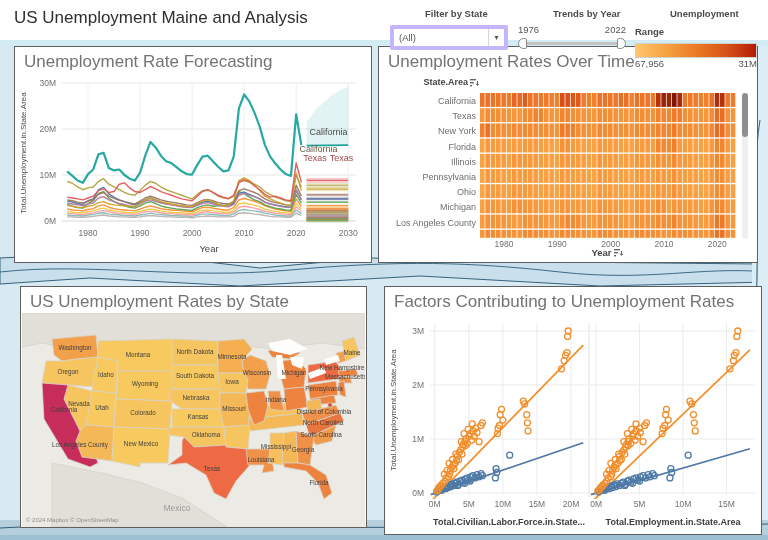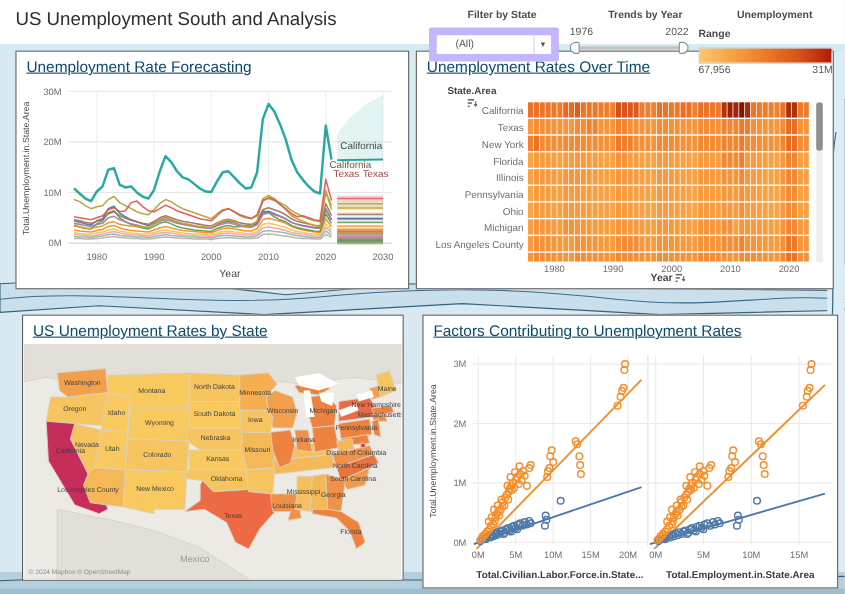--- a/index.html
+++ b/index.html
@@ -4,45 +4,45 @@
 <style>
   html,body{margin:0;padding:0;}
   body{width:768px;height:540px;position:relative;overflow:hidden;
        font-family:"Liberation Sans",sans-serif;background:#d8e9f2;}
   svg text{font-family:"Liberation Sans",sans-serif;}
   #bg{position:absolute;left:0;top:0;z-index:0;}
   #hdr{position:absolute;left:0;top:0;width:768px;height:40px;background:#fff;z-index:5;}
   #hdr-title{position:absolute;left:14px;top:8px;font-size:17px;color:#2e2e2e;}
   .flt-label{font-size:9.5px;font-weight:bold;color:#4b4b4b;padding-left:35px;}
   #flt-state{position:absolute;left:390px;top:3px;width:118px;}
-  .selectbox{margin-top:4px;height:17px;border:7px solid #c4b5fd;background:#fff;
-             display:flex;align-items:center;justify-content:space-between;border-radius:2px;padding-left:12px;}
+  .selectbox{margin-top:4px;height:17px;border:4px solid #c4b5fd;background:#fff;
+             display:flex;align-items:center;justify-content:space-between;border-radius:2px;}
   .selectbox .val{font-size:9.5px;color:#555;padding-left:5px;}
   .selectbox .caret{width:15px;height:100%;border-left:1px solid #d5d5d5;display:flex;
              align-items:center;justify-content:center;font-size:8px;color:#555;}
   #flt-year{position:absolute;left:518px;top:3px;width:108px;}
   .yr-row{display:flex;justify-content:space-between;font-size:9.5px;color:#555;margin-top:3px;}
   .slider{position:relative;height:12px;margin-top:2px;}
   .slider .track{position:absolute;left:4px;right:4px;top:5px;height:3px;background:#c4c4c4;border-radius:2px;}
   .handle{position:absolute;top:1px;width:9px;height:11px;background:#fdfdfd;border:1.4px solid #8a8a8a;box-sizing:border-box;}
   .handle.l{left:0;border-radius:6px 2px 2px 6px;}
   .handle.r{right:0;border-radius:2px 6px 6px 2px;}
   #legend{position:absolute;left:635px;top:3px;width:122px;}
   #legend .bar{height:13px;margin-top:4px;border:1px solid #cfcfcf;
       background:linear-gradient(90deg,#ffc56d,#f6a242,#ec7a24,#d6541a,#b31b04);}
   #legend .mm{display:flex;justify-content:space-between;font-size:9.5px;color:#555;margin-top:0;}
   .panel{position:absolute;background:#fff;border:1px solid #5e5e5e;box-sizing:border-box;z-index:4;}
-  .ptitle{position:absolute;left:9px;top:5px;font-size:14px;color:#0c4a6e;white-space:nowrap;text-decoration:underline;}
+  .ptitle{position:absolute;left:9px;top:5px;font-size:17px;color:#737373;white-space:nowrap;}
   #p-forecast{left:14px;top:46px;width:358px;height:217px;}
   #p-heatmap{left:378px;top:46px;width:380px;height:217px;}
   #p-map{left:20px;top:286px;width:347px;height:242px;}
   #p-scatter{left:384px;top:286px;width:378px;height:249px;text-align:center;}
   .chartsvg{position:absolute;left:1px;top:26px;}
   #hm-header{position:absolute;top:30px;left:0;width:100px;text-align:right;font-size:9px;
-      font-weight:bold;color:#444;display:flex;justify-content:flex-end;align-items:center;gap:2px;flex-direction:column;}
+      font-weight:bold;color:#444;display:flex;justify-content:flex-end;align-items:center;gap:2px;}
   #hm-year{position:absolute;top:200px;left:100px;width:256px;text-align:center;font-size:9.5px;
       font-weight:bold;color:#444;display:flex;justify-content:center;align-items:center;gap:2px;}
   .sorticon{display:inline-block;}
 </style>
 </head>
 <body>
 
 <svg id="bg" width="768" height="540">
   <rect x="0" y="0" width="768" height="540" fill="#d8e9f2"></rect>
   <rect x="0" y="40" width="768" height="7" fill="#d3ecf3"></rect>
@@ -51,21 +51,21 @@
   <polygon points="740,100 768,90 768,240 746,238 752,170" fill="#cfe3ee" stroke="#35637e" stroke-width="1"></polygon>
   <rect x="752" y="47" width="16" height="480" fill="#ddedf5"></rect>
   <path d="M757,47 V530" stroke="#9fc4d6" fill="none"></path>
   <path d="M760,120 C750,180 764,260 752,340 S762,460 754,520" stroke="#35637e" fill="none"></path>
   <rect x="0" y="520" width="768" height="20" fill="#b5cfdc"></rect>
   <path d="M0,528 C140,520 420,534 768,524" stroke="#2f5c77" fill="none"></path>
   <rect x="0" y="535" width="768" height="5" fill="#9cc0d1"></rect>
 </svg>
 
 <div id="hdr">
-  <div id="hdr-title">US Unemployment South and Analysis</div>
+  <div id="hdr-title">US Unemployment Maine and Analysis</div>
 
   <div id="flt-state">
     <span class="flt-label">Filter by State</span>
     <div class="selectbox">
       <span class="val">(All)</span>
       <span class="caret">▾</span>
     </div>
   </div>
 
   <div id="flt-year">

